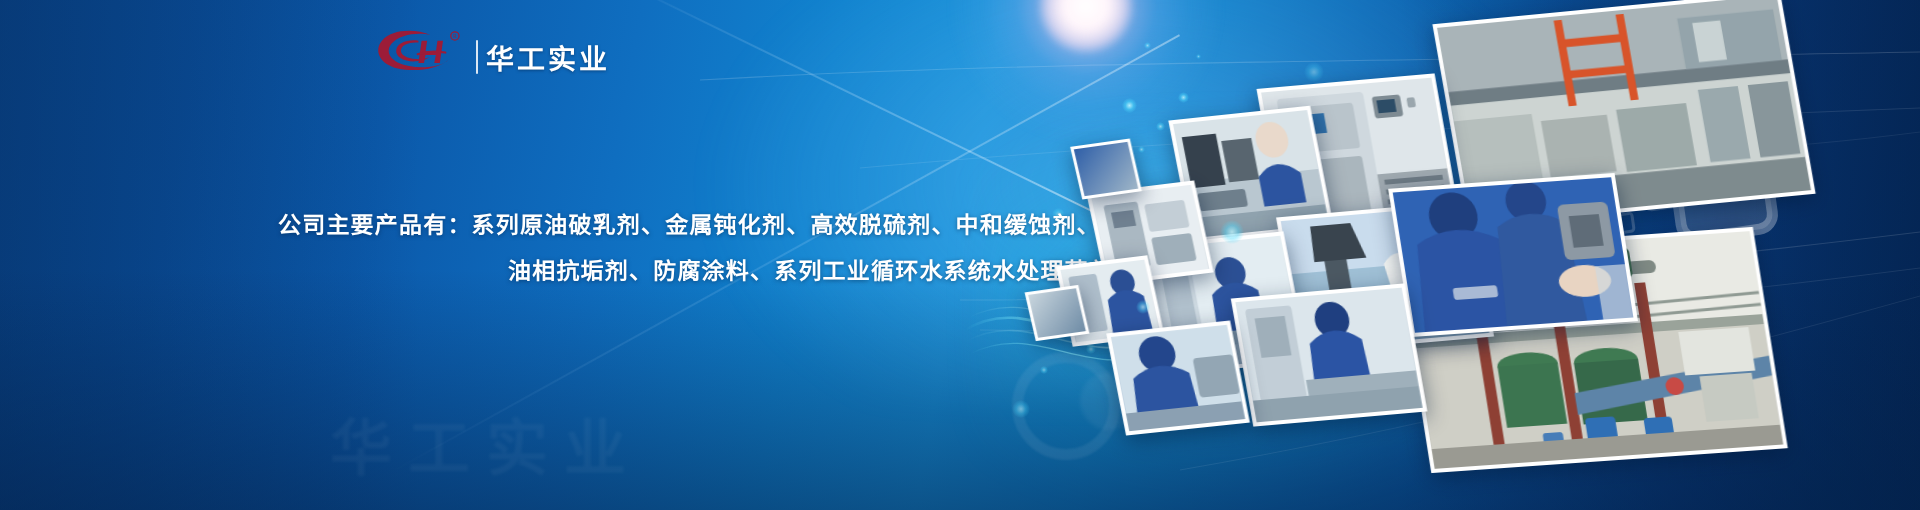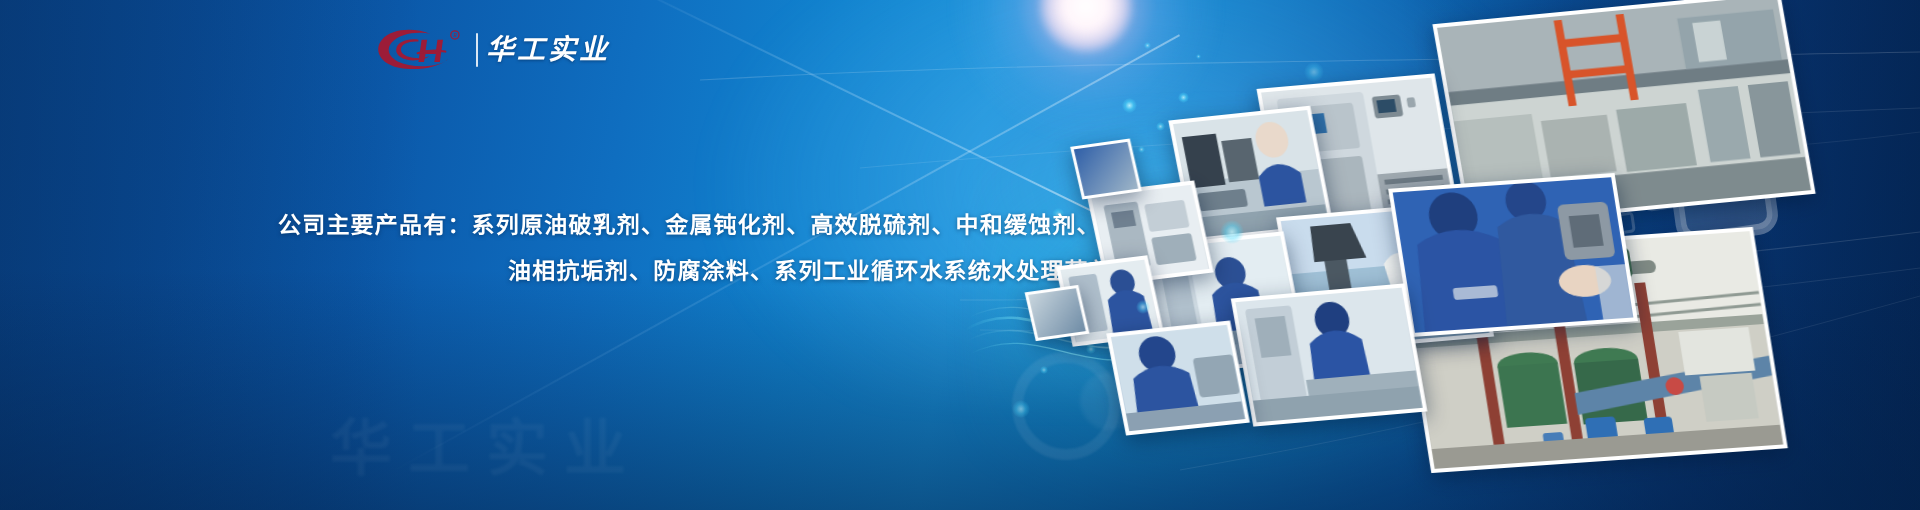--- a/index.html
+++ b/index.html
@@ -108,23 +108,22 @@
     background:rgba(255,255,255,.055);
     filter:blur(2px);
   }
 
   
   .deco-squares{position:absolute;right:88px;top:118px;width:220px;height:170px;}
 
   
   .logo{
     position:absolute;left:372px;top:26px;
-    display:flex;align-items:center;gap:8px;
+    display:flex;align-items:flex-end;gap:8px;
     height:48px;
-    font-style:italic;
   }
   .logo-mark{width:96px;height:46px;display:block;}
   .logo-divider{
     width:2px;height:34px;background:rgba(255,255,255,.85);
     border-radius:1px;
   }
   .logo-text{
     color:#ffffff;
     font-size:28px;
     font-weight:700;

